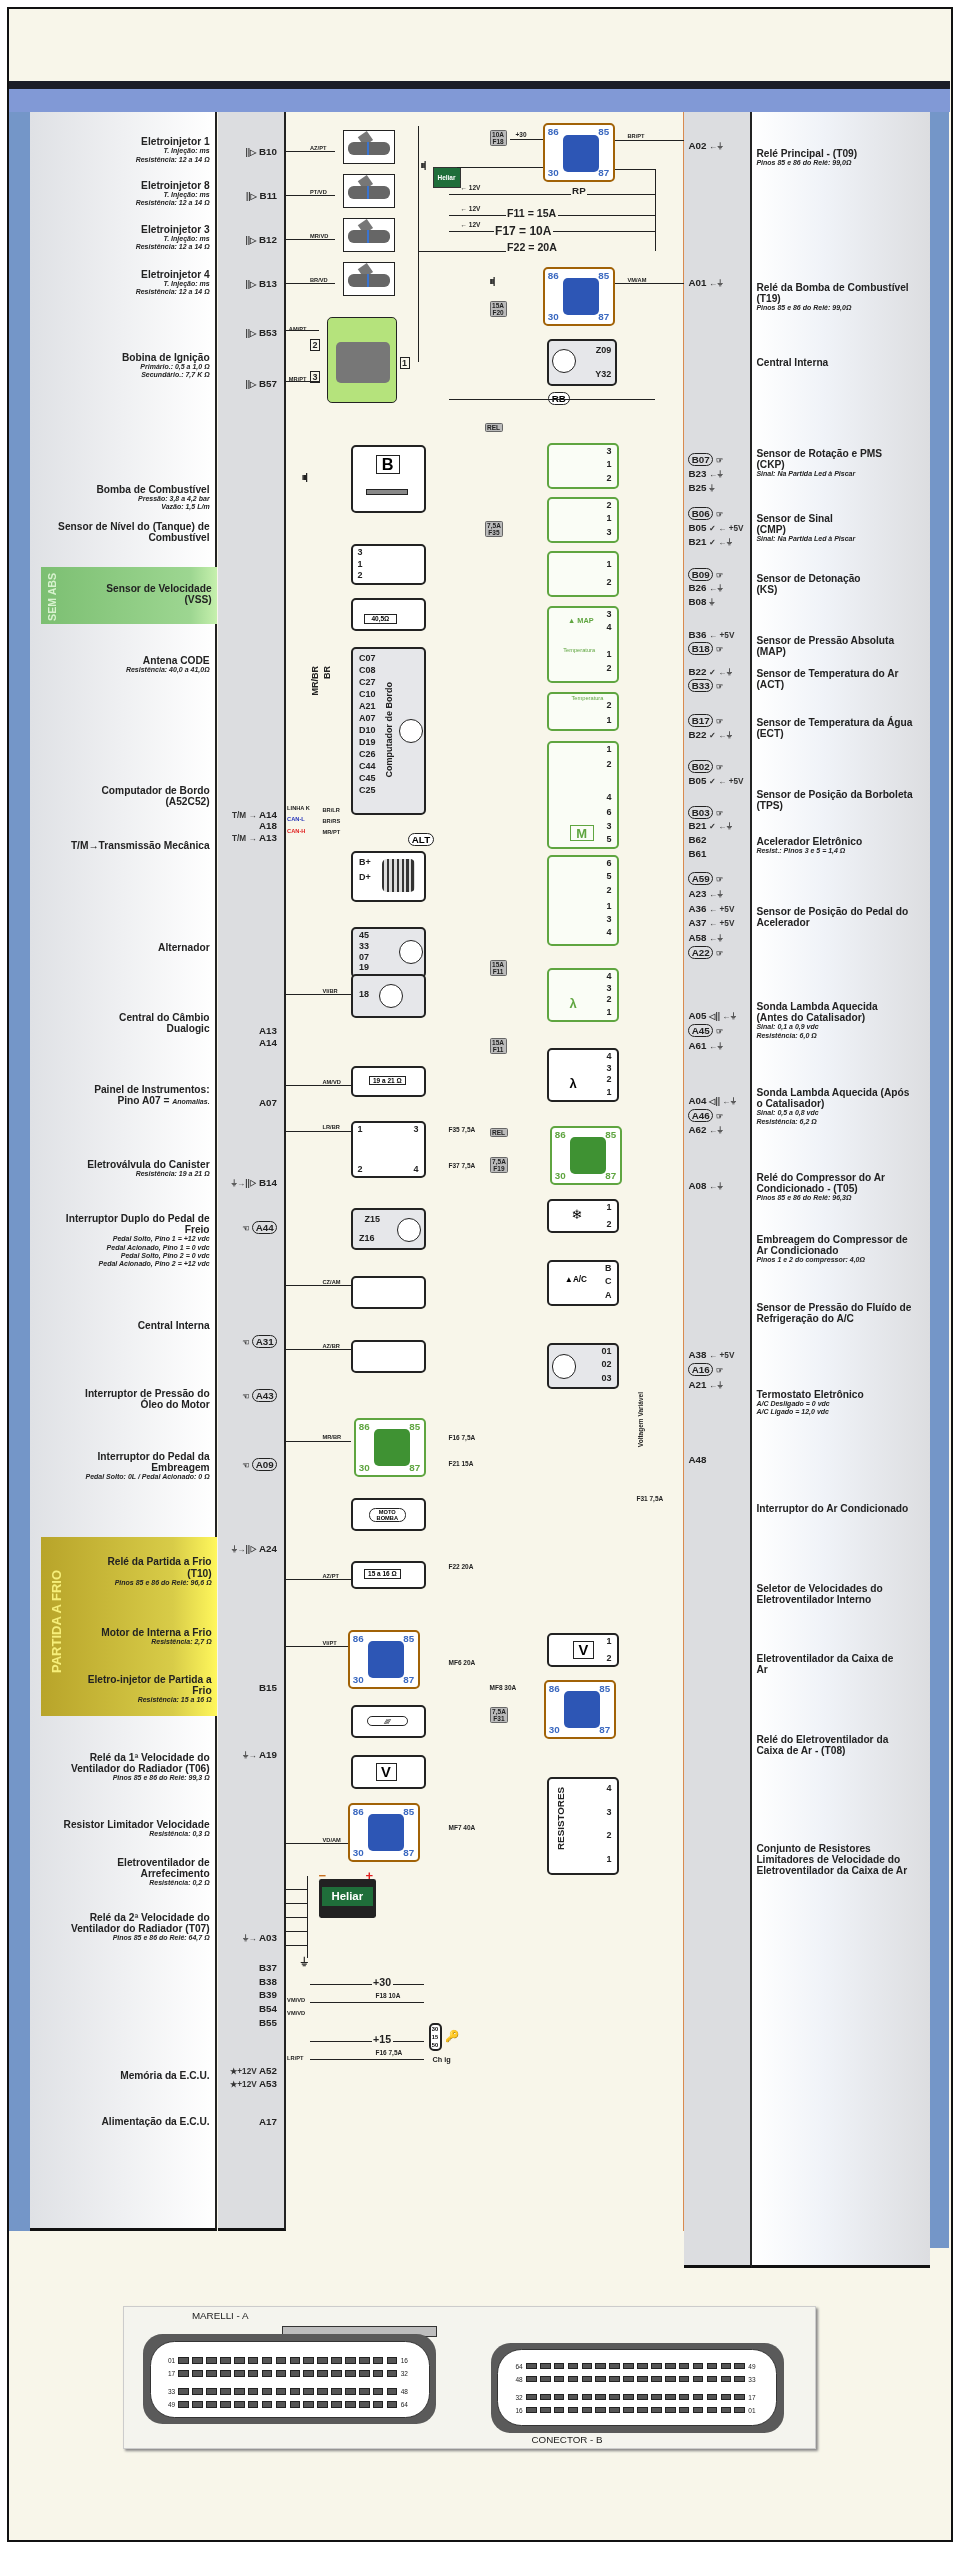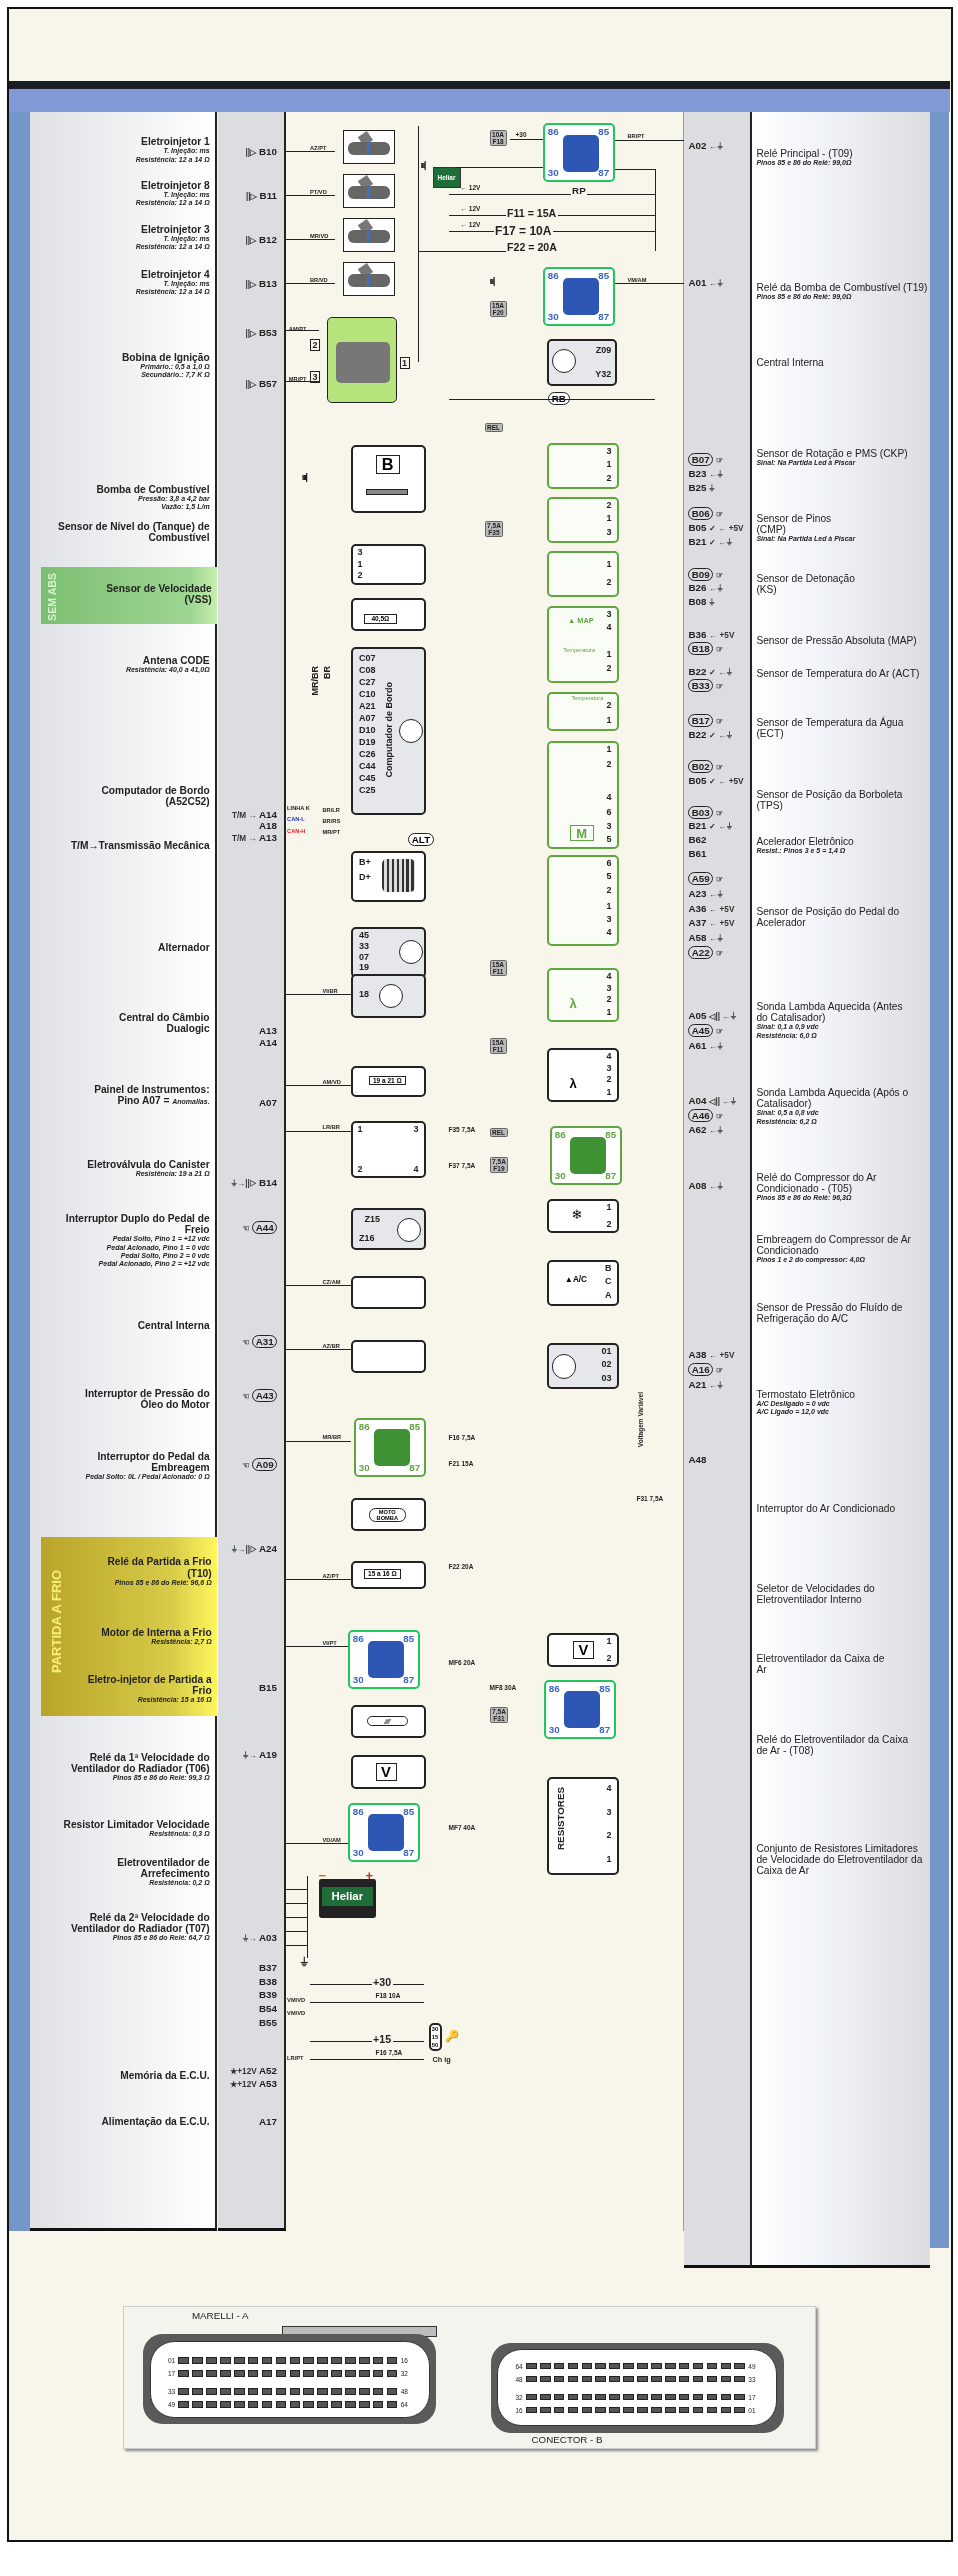--- a/index.html
+++ b/index.html
@@ -15,35 +15,35 @@
   .labels-l { position: absolute; left: 21px; top: 103px; width: 187px; height: 2119px; background: linear-gradient(90deg,#dfe1e5,#ffffff); border-right: 2.4px solid #222; }
   .pins-l { position: absolute; left: 209px; top: 103px; width: 68px; height: 2119px; background: #dcdde0; border-right: 2.4px solid #222; border-bottom: 3.3px solid #111;}
   .labels-l { border-bottom: 3.3px solid #111; }
   .diagram { position: absolute; left: 277px; top: 103px; width: 398px; height: 2119px; background: #f8f6ea; border-right: 1.6px solid #d88a50; }
   .pins-r { position: absolute; left: 675px; top: 103px; width: 68px; height: 2156px; background: #dcdde0; border-right: 2.4px solid #222; border-bottom: 3.3px solid #111; }
   .labels-r { position: absolute; left: 743px; top: 103px; width: 178px; height: 2156px; background: linear-gradient(90deg,#ffffff,#f0f3f8 40%,#dcdde0); border-bottom: 3.3px solid #111; }
   .lbl { position: absolute; right: 4.9px; text-align: right; color: #222; }
   .lbl .n { font-size: 10.2px; font-weight: bold; line-height: 11.4px; }
   .lbl .s { font-size: 7px; font-weight: bold; font-style: italic; line-height: 8.2px; }
   .rlbl { position: absolute; left: 4.9px; color: #222; width: 171px; }
-  .rlbl .n { font-size: 10.2px; font-weight: normal; line-height: 11.4px; }
+  .rlbl .n { font-size: 10.2px; font-weight: bold; line-height: 11.4px; }
   .rlbl .s { font-size: 7px; font-weight: bold; font-style: italic; line-height: 8.2px; }
   .pin { position: absolute; font-size: 9.8px; font-weight: bold; color: #222; white-space: nowrap; }
   .pin.circ span.c { border: 1.2px solid #222; border-radius: 7.3px; padding: 0 2.4px; }
   .pl { right: 6.5px; text-align: right; }
   .pr { left: 4.9px; }
   .sym { font-size: 8.2px; font-weight: bold; color: #333; }
   .band-green { position: absolute; left: 11.4px; top: 0; width: 176px; height: 57px; background: linear-gradient(90deg,#7cbf72,#9dd691 85%,#c6f0ad); }
   .band-green .vt { position: absolute; left: 6.5px; top: 6.5px; writing-mode: vertical-rl; transform: rotate(180deg); color: #d8f2cf; font-weight: bold; font-size: 10.6px; line-height: 10.6px; }
   .band-yellow { position: absolute; left: 11.4px; top: 0; width: 176px; height: 179px; background: linear-gradient(90deg,#b8a42a,#d8cc48 75%,#fff75c); }
   .band-yellow .vt { position: absolute; left: 8.2px; top: 33px; writing-mode: vertical-rl; transform: rotate(180deg); color: #f6ef7a; font-weight: bold; font-size: 13px; }
   .comp { position: absolute; border: 2px solid #222; border-radius: 4.9px; background: #fff; }
   .comp.g { border-color: #5fa540; background: #fafdf6; }
   .comp.gray { background: #e6e7ea; }
-  .relay { position: absolute; width: 72px; height: 59px; border: 2px solid #22c55e; border-radius: 4.9px; background: #fff; }
+  .relay { position: absolute; width: 72px; height: 59px; border: 2px solid #a16207; border-radius: 4.9px; background: #fff; }
   .relay.green { border-color: #5fa540; }
   .relay .core { position: absolute; left: 18px; top: 9.8px; width: 36px; height: 37px; background: #2d56b5; border-radius: 4.9px; }
   .relay.green .core { background: #3f9233; }
   .relay .rn { position: absolute; font-size: 9.8px; font-weight: bold; color: #3a68c0; }
   .relay.green .rn { color: #5fa540; }
   .wire { position: absolute; background: #222; }
   .wl { position: absolute; font-size: 5.7px; font-weight: bold; color: #222; }
   .fuse { position: absolute; font-size: 6.5px; font-weight: bold; color: #222; background: #bbb; border: 0.8px solid #666; border-radius: 1.6px; padding: 0 1.6px; line-height: 7.3px; text-align: center; }
   .big { position: absolute; font-size: 13px; font-weight: bold; color: #222; background: #f8f6ea; padding: 0 1.6px; }
   .small { position: absolute; font-size: 8.2px; font-weight: bold; color: #222; }
@@ -673,21 +673,21 @@
         <div class="s">Pinos 85 e 86 do Relé: 99,0Ω</div>
       </div>
     <div class="rlbl" style="top:245px">
         <div class="n">Central Interna</div>
       </div>
     <div class="rlbl" style="top:336px; width:155px">
         <div class="n">Sensor de Rotação e PMS (CKP)</div>
         <div class="s">Sinal: Na Partida Led à Piscar</div>
       </div>
     <div class="rlbl" style="top:401px; width:98px">
-        <div class="n">Sensor de Pinos (CMP)</div>
+        <div class="n">Sensor de Sinal (CMP)</div>
         <div class="s" style="width:163px">Sinal: Na Partida Led à Piscar</div>
       </div>
     <div class="rlbl" style="top:461px; width:114px">
         <div class="n">Sensor de Detonação (KS)</div>
       </div>
     <div class="rlbl" style="top:523px; width:163px">
         <div class="n">Sensor de Pressão Absoluta (MAP)</div>
       </div>
     <div class="rlbl" style="top:556px; width:163px">
         <div class="n">Sensor de Temperatura do Ar (ACT)</div>

